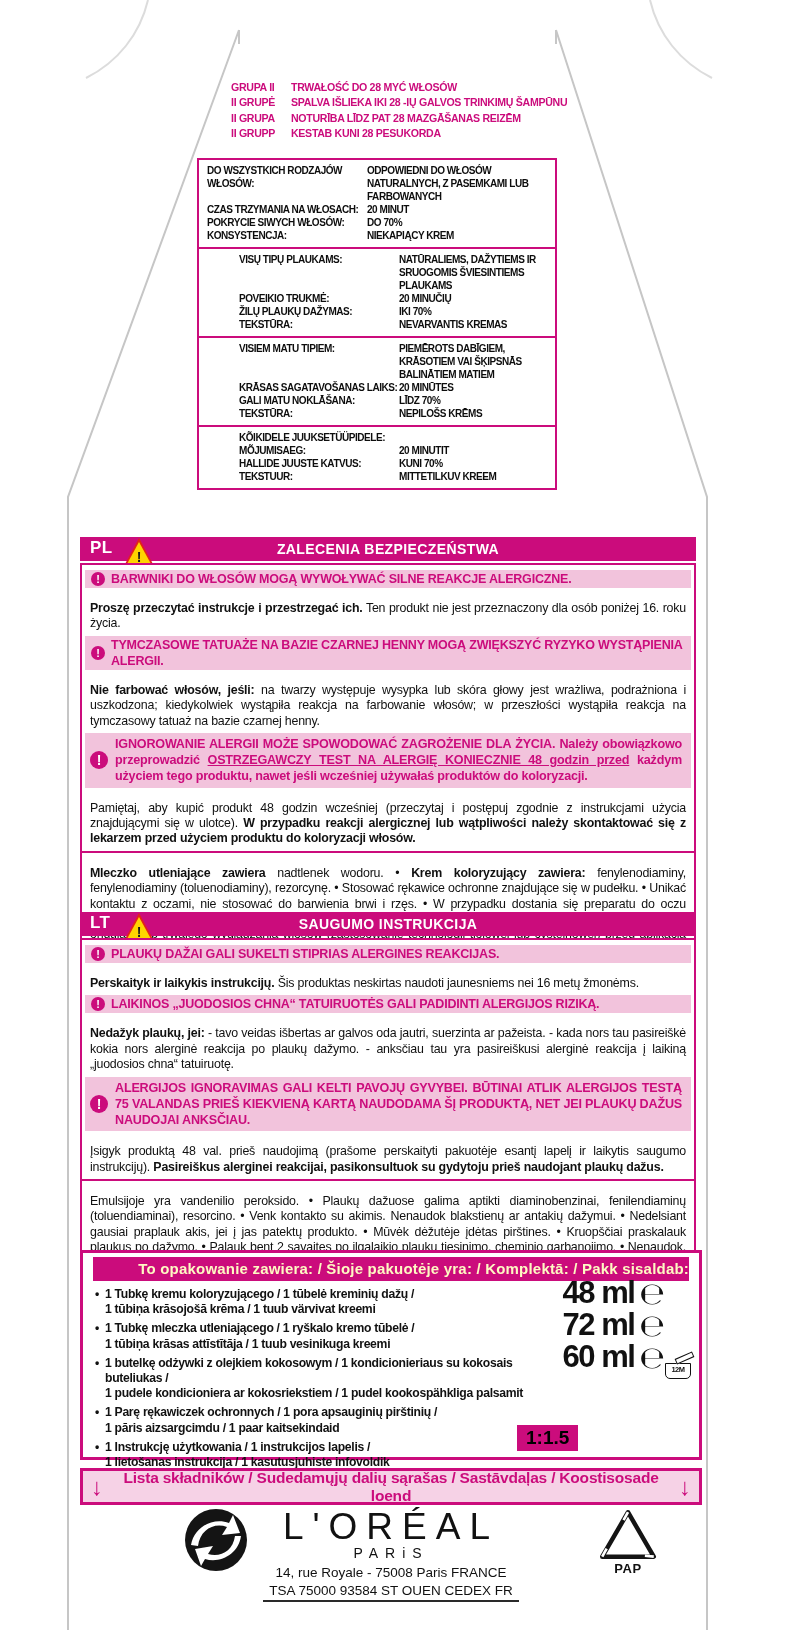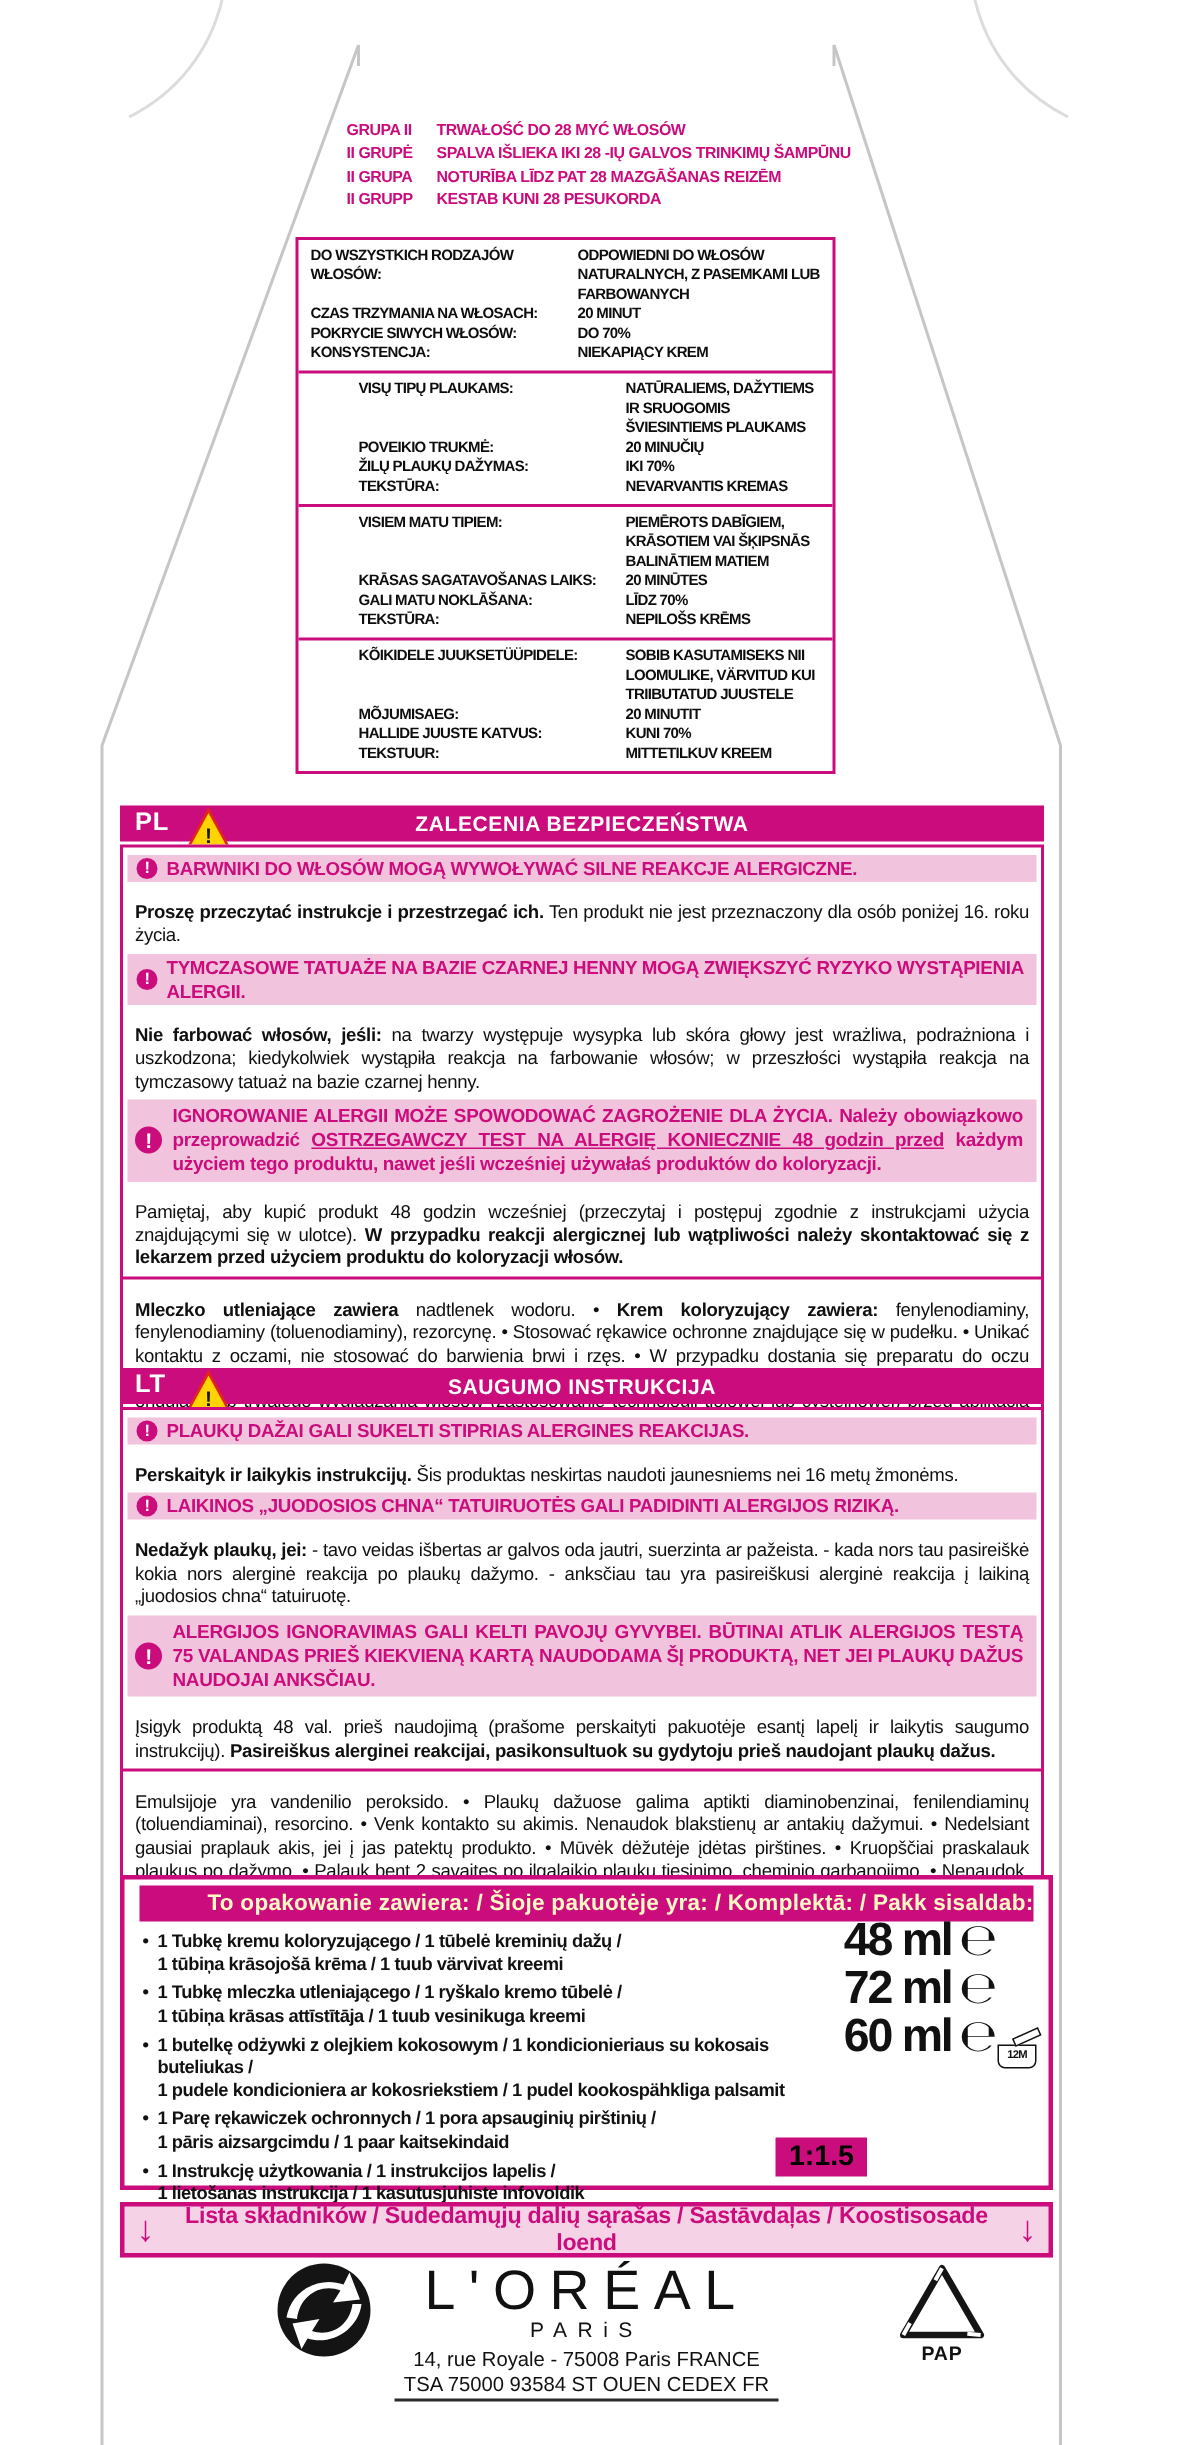--- a/index.html
+++ b/index.html
@@ -12,21 +12,21 @@
   #top-groups{left:231px;top:80px;white-space:nowrap;}
   .grp-row{display:flex;gap:8px;font-weight:700;font-size:10.6px;line-height:15.4px;
            letter-spacing:-0.3px;color:var(--mag);}
   .grp-label{width:52px;flex:none;}
 
   
   #spec-table{left:197px;top:158px;width:360px;border:2.5px solid var(--mag);
               box-sizing:border-box;background:#fff;}
   .spec-sec{padding:4px 8px 5px;}
   .spec-sec + .spec-sec{border-top:2px solid var(--mag);padding-left:40px;}
-  .spec-row{display:grid;grid-template-columns:160px 1fr;column-gap:18px;
+  .spec-row{display:grid;grid-template-columns:160px 1fr;column-gap:0;
             font-weight:700;font-size:10px;line-height:13px;letter-spacing:-0.45px;color:#0d0d0d;}
 
   
   .lang-sec{left:80px;width:616px;}
   #pl-section{top:537px;} #lt-section{top:912px;}
   .sec-header{position:relative;height:24px;background:var(--mag);}
   .code-label{position:absolute;left:10px;top:1px;color:#fff;font-weight:700;font-size:17px;letter-spacing:0.5px;}
   .sec-title{text-align:center;line-height:24px;color:#fff;font-weight:700;font-size:14px;letter-spacing:0.4px;}
   .warn-tri{position:absolute;left:44px;top:1px;width:30px;height:28px;}
   .tri-outer{position:absolute;inset:0;background:#e2231a;clip-path:polygon(50% 0,100% 100%,0 100%);}
@@ -184,21 +184,20 @@
           <span>LĪDZ 70%</span>
         </div>
       <div class="spec-row">
           <span>TEKSTŪRA:</span>
           <span>NEPILOŠS KRĒMS</span>
         </div>
     </div>
     <div class="spec-sec">
       <div class="spec-row">
           <span>KÕIKIDELE JUUKSETÜÜPIDELE:</span>
-          <span>SOBIB KASUTAMISEKS NII LOOMULIKE, VÄRVITUD KUI TRIIBUTATUD JUUSTELE</span>
         </div>
       <div class="spec-row">
           <span>MÕJUMISAEG:</span>
           <span>20 MINUTIT</span>
         </div>
       <div class="spec-row">
           <span>HALLIDE JUUSTE KATVUS:</span>
           <span>KUNI 70%</span>
         </div>
       <div class="spec-row">

